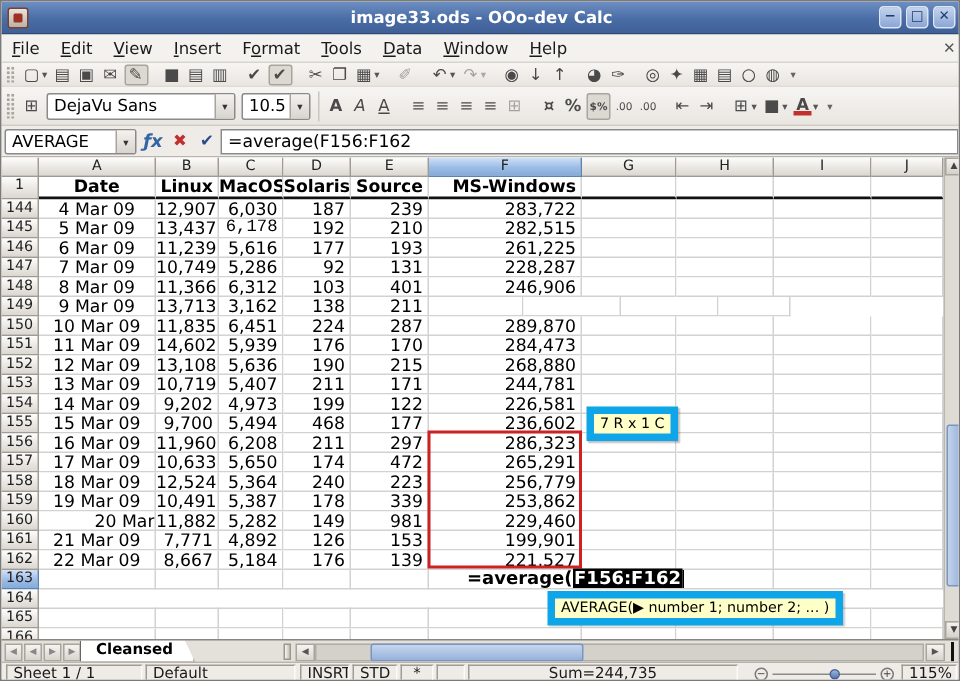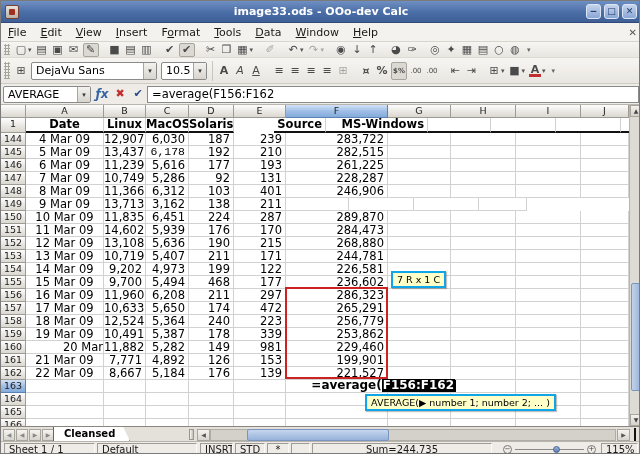--- a/index.html
+++ b/index.html
@@ -100,21 +100,21 @@
   .scell.ctr { text-align:center; }
   .scell.num { text-align:right; padding-right:3px; }
   
   #range-border { position:absolute; left:284px; top:182px; width:103px; height:92px;
     border:2px solid #cc2222; pointer-events:none; }
   #formula-overlay { position:absolute; left:240px; top:274px; width:215px; height:13px;
     display:flex; justify-content:flex-end; align-items:center;
     font-size:12px; font-weight:bold; line-height:13px; }
   #formula-overlay .inv { background:#000; color:#fff; padding:0 1px; }
   #caret { width:1px; height:12px; background:#000; }
-  .ttip { position:absolute; background:#ffffc8; border:2px solid #0ea5e9; color:#000;
+  .ttip { position:absolute; background:#ffffc8; border:5px solid #0ea5e9; color:#000;
     font-size:9.5px; line-height:13px; padding:0 4px; white-space:nowrap;
     box-shadow:1px 1px 1px rgba(0,0,0,.25); }
   #range-tooltip { left:390px; top:166px; }
   #fn-tooltip { left:364px; top:289px; }
   
   #vscroll { position:absolute; left:628px; top:0; width:12px; height:321px;
     background:#dedad4; border-left:1px solid #b8b4ae; }
   .sbtn { position:absolute; left:0; width:12px; height:12px; background:linear-gradient(#f4f2ee,#d4d0ca);
     border:1px solid #a8a49e; font-size:6px; text-align:center; line-height:10px; color:#444; }
   #vs-up { top:0; } #vs-down { bottom:0; }
@@ -392,21 +392,21 @@
         <div class="scell hd" style="width: 65px;">H</div>
         <div class="scell hd" style="width: 65px;">I</div>
         <div class="scell hd" style="width: 48px;">J</div>
       </div>
       <div class="srow" style="height: 15px;">
         <div class="scell hd" style="width: 25px;">1</div>
         <div class="scell b bb ctr" style="width: 78px;">Date</div>
         <div class="scell b bb num" style="width: 42px;">Linux</div>
         <div class="scell b bb num" style="width: 43px;">MacOS</div>
         <div class="scell b bb num" style="width: 45px;">Solaris</div>
-        <div class="scell b bb num" style="width: 52px; margin-left: 40px;">Source</div>
+        <div class="scell b bb num" style="width: 52px;">Source</div>
         <div class="scell b bb num" style="width: 102px;">MS-Windows</div>
         <div class="scell bb" style="width: 63px;"></div>
         <div class="scell bb" style="width: 65px;"></div>
         <div class="scell bb" style="width: 65px;"></div>
         <div class="scell bb" style="width: 48px;"></div>
       </div>
       <div class="srow" style="height: 13px;">
         <div class="scell hd" style="width: 25px;">144</div>
         <div class="scell ctr" style="width: 78px;">4 Mar 09</div>
         <div class="scell num" style="width: 42px;">12,907</div>
@@ -658,21 +658,21 @@
         <div class="scell" style="width: 42px;"></div>
         <div class="scell" style="width: 43px;"></div>
         <div class="scell" style="width: 45px;"></div>
         <div class="scell" style="width: 52px;"></div>
         <div class="scell" style="width: 102px;"></div>
         <div class="scell" style="width: 63px;"></div>
         <div class="scell" style="width: 65px;"></div>
         <div class="scell" style="width: 65px;"></div>
         <div class="scell" style="width: 48px;"></div>
       </div>
-      <div class="srow" style="height: 13px;">
+      <div class="srow" style="height: 13px; align-items: flex-end;">
         <div class="scell hd" style="width: 25px;">164</div>
         <div class="scell" style="width: 78px;"></div>
         <div class="scell" style="width: 42px;"></div>
         <div class="scell" style="width: 43px;"></div>
         <div class="scell" style="width: 45px;"></div>
         <div class="scell" style="width: 52px;"></div>
         <div class="scell" style="width: 102px;"></div>
         <div class="scell" style="width: 63px;"></div>
         <div class="scell" style="width: 65px;"></div>
         <div class="scell" style="width: 65px;"></div>

